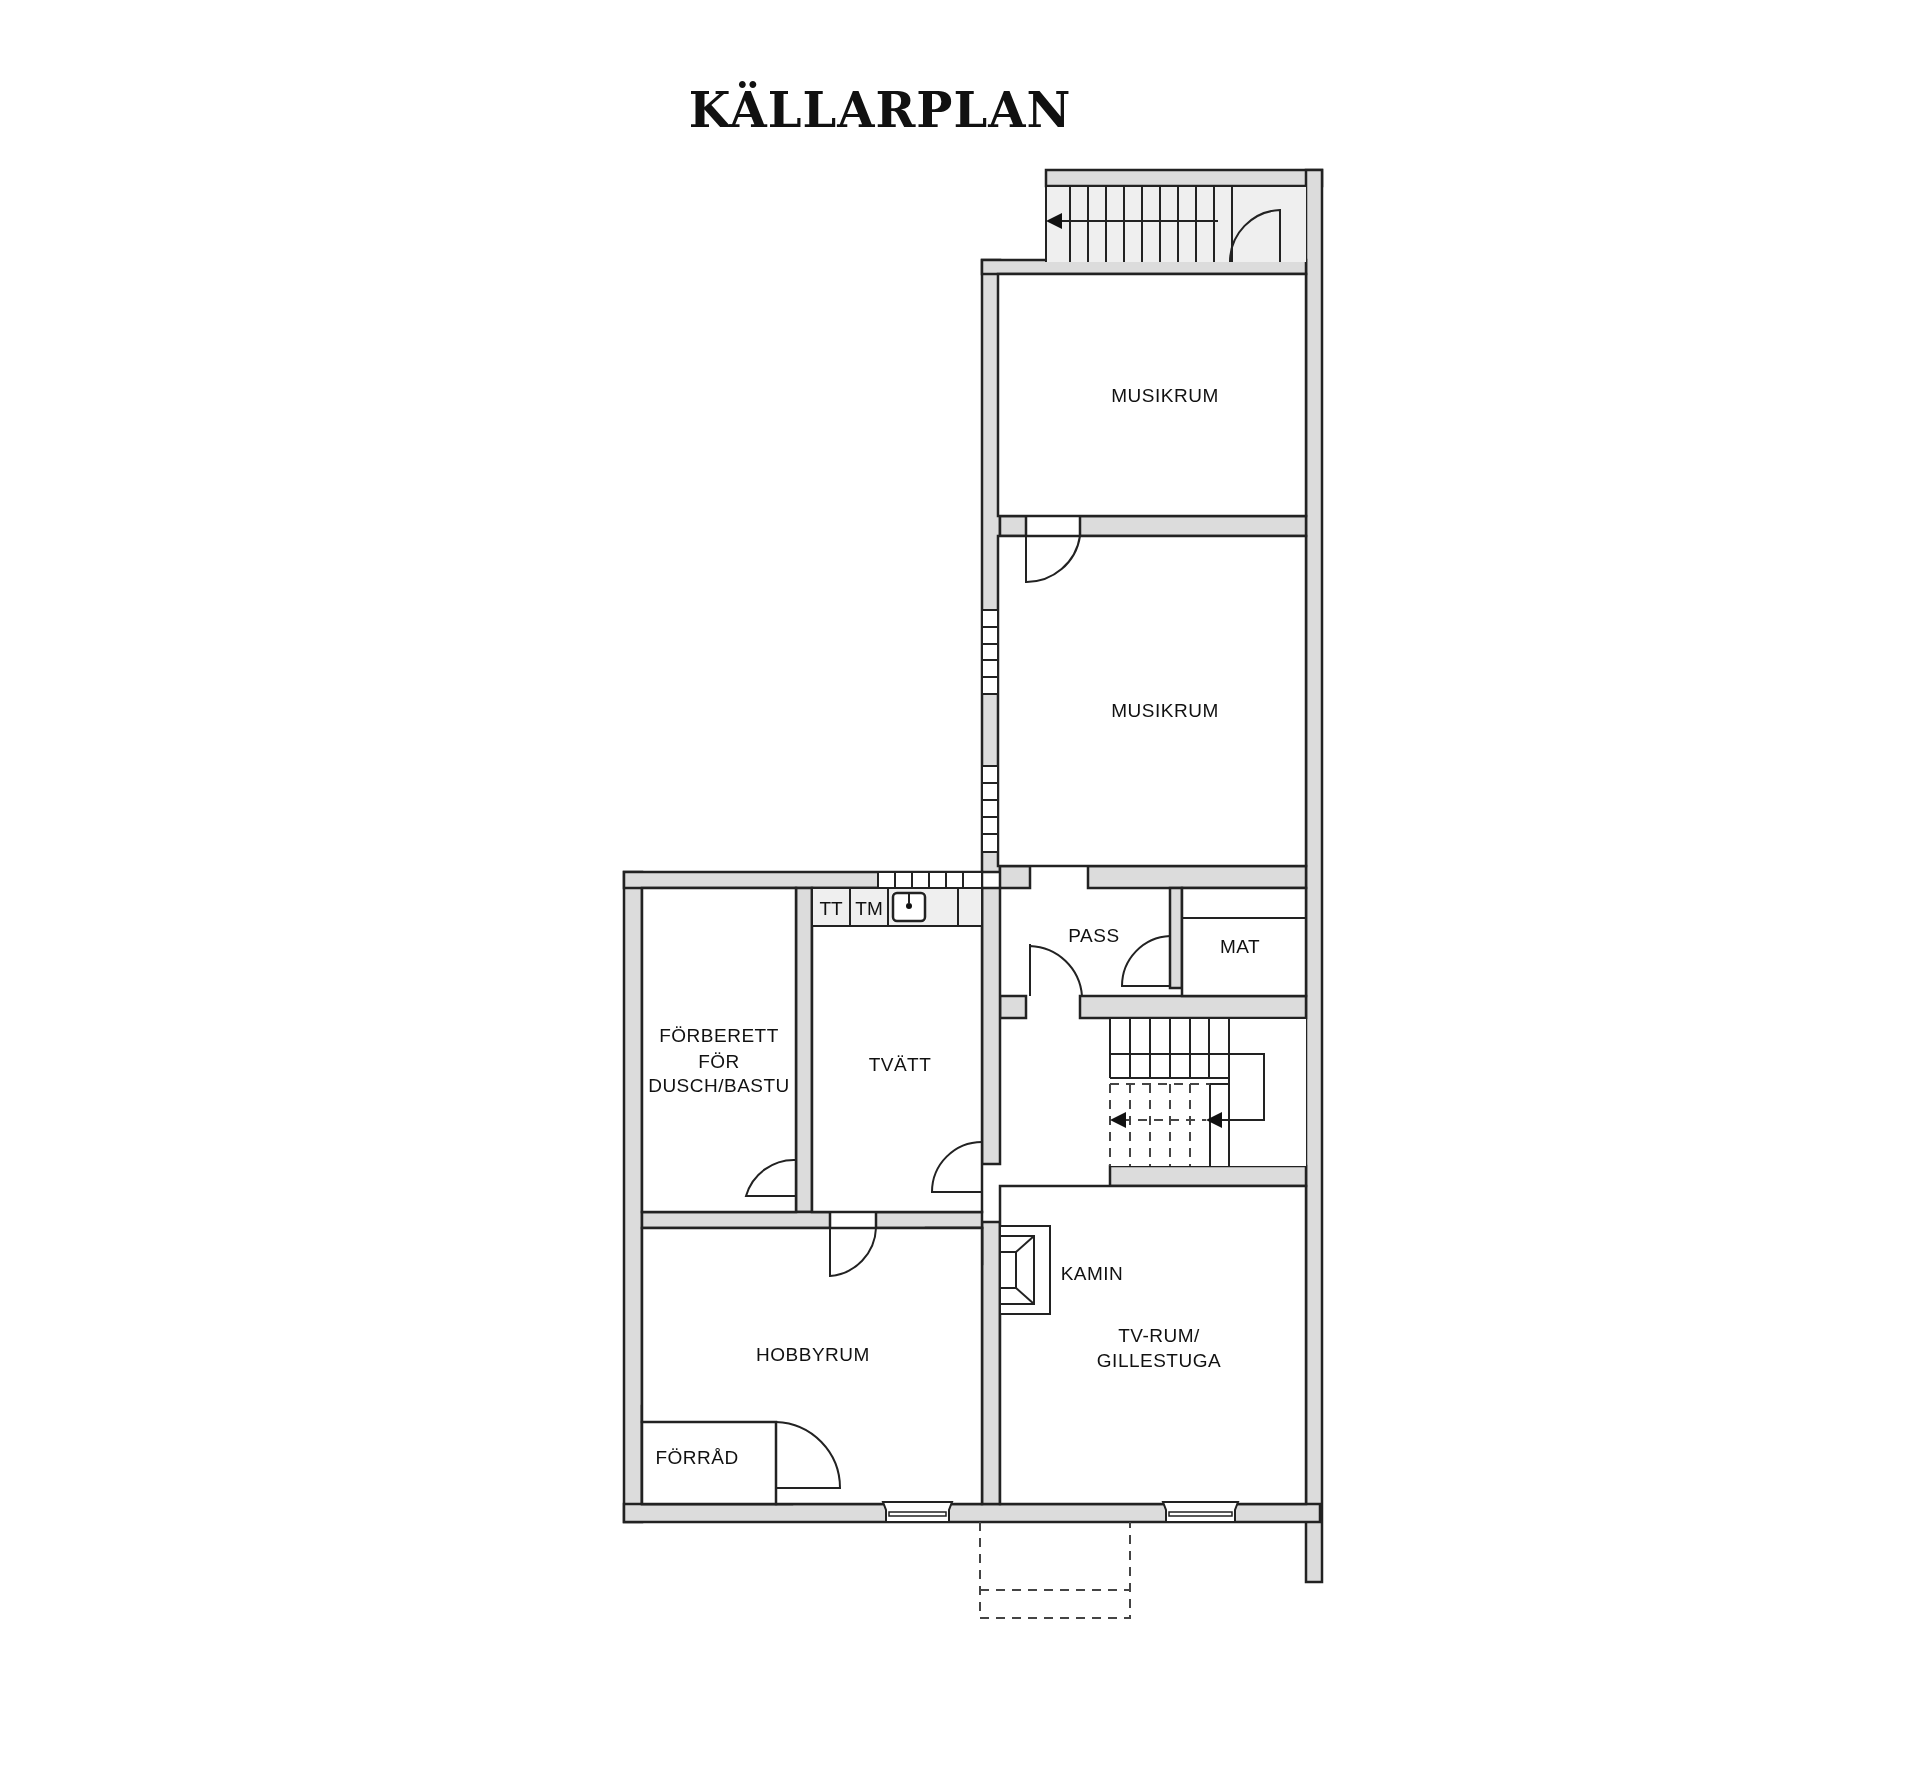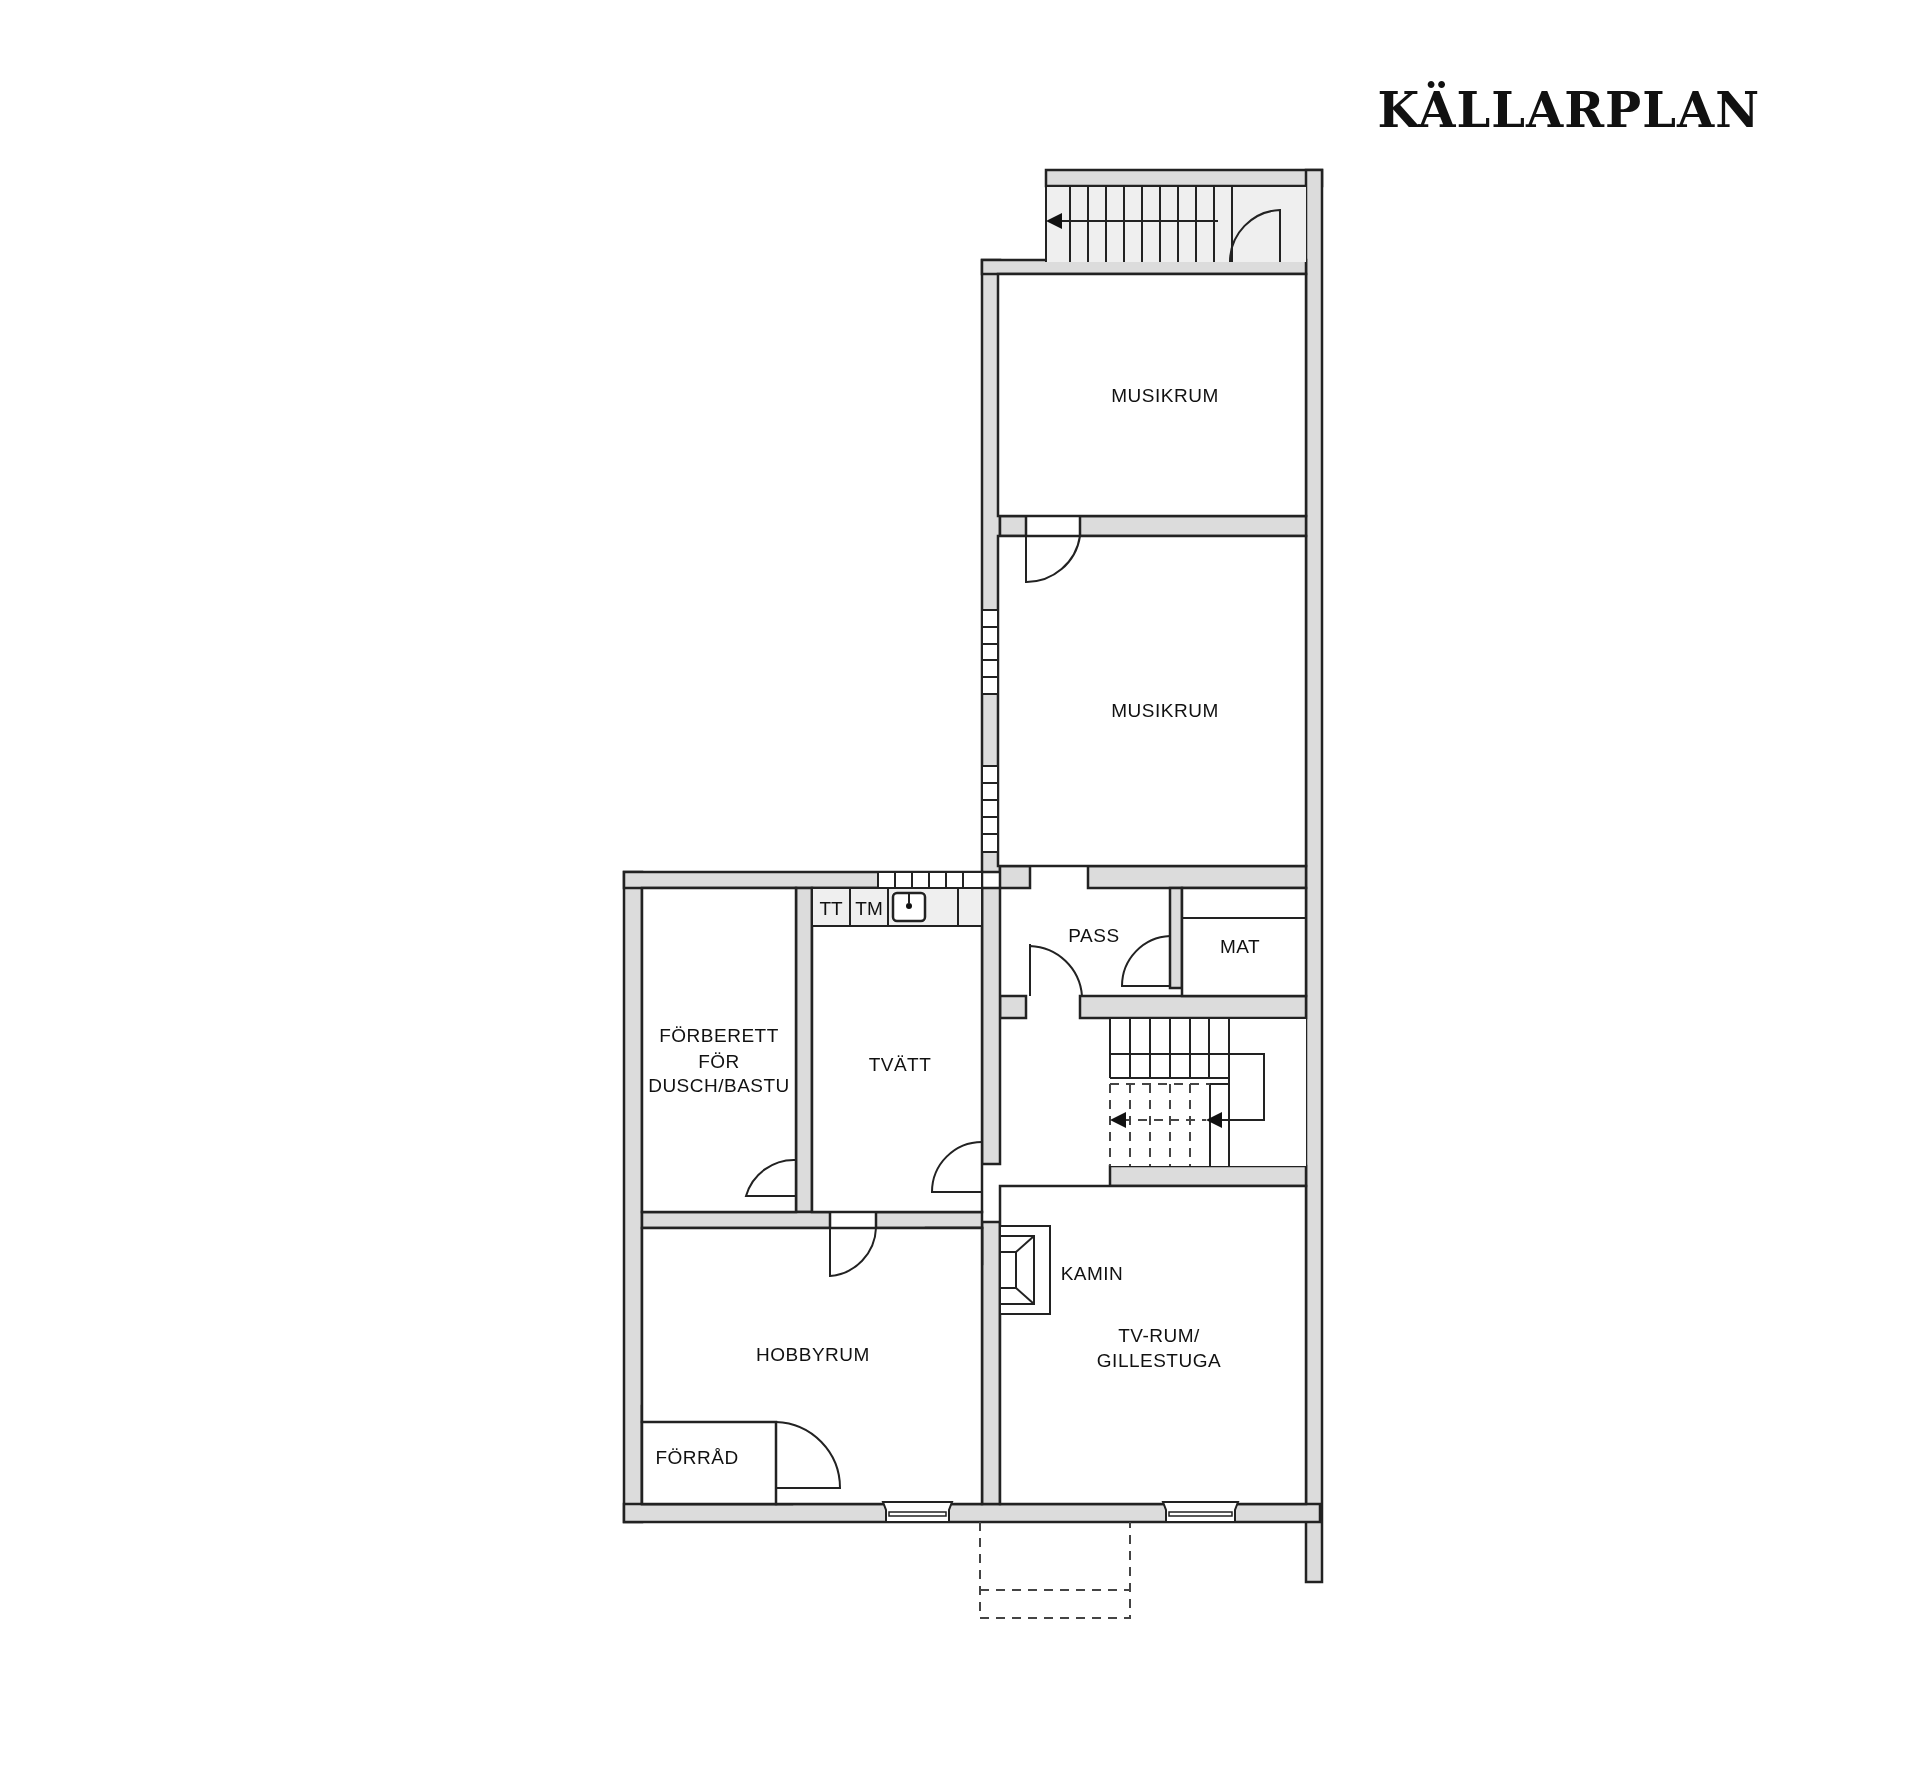--- a/index.html
+++ b/index.html
@@ -1,18 +1,18 @@
 <!DOCTYPE html>
 <html><head>
 <meta charset="utf-8">
 <style>
   html, body { margin:0; padding:0; background:#ffffff; }
   body { width:1920px; height:1787px; position:relative; overflow:hidden; font-family:"Liberation Sans", sans-serif; }
   .title {
-    position:absolute; left:0; top:82px; width:1760px; text-align:right;
+    position:absolute; left:0; top:82px; width:1760px; text-align:center;
     font-family:"DejaVu Serif", serif; font-weight:bold; font-size:48px; letter-spacing:1px; color:#111;
   }
   svg.plan { position:absolute; left:0; top:0; }
   .wall { fill:#dcdcdc; stroke:#222; stroke-width:2.5; }
   .floor { fill:#ffffff; stroke:#222; stroke-width:2.5; }
   .thin { fill:none; stroke:#222; stroke-width:2; }
   .stairfill { fill:#efefef; }
   .dash { fill:none; stroke:#444; stroke-width:2; stroke-dasharray:9 7; }
   .lbl { font-family:"Liberation Sans", sans-serif; font-size:19px; fill:#111; text-anchor:middle; letter-spacing:0.5px; }
   .lbl-s { font-family:"Liberation Sans", sans-serif; font-size:19px; fill:#111; text-anchor:middle; }

